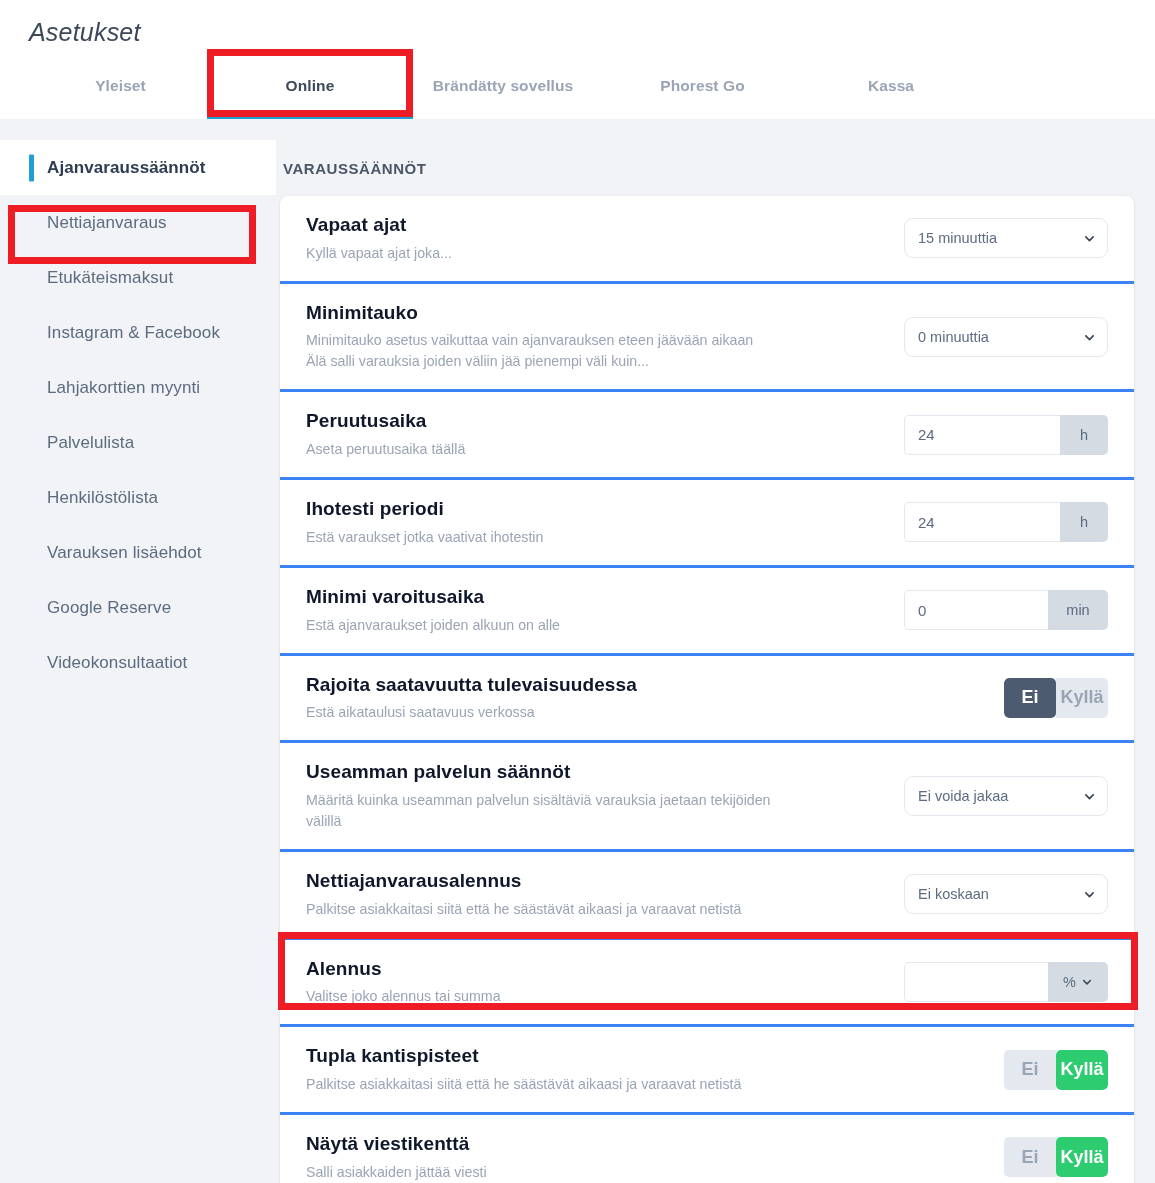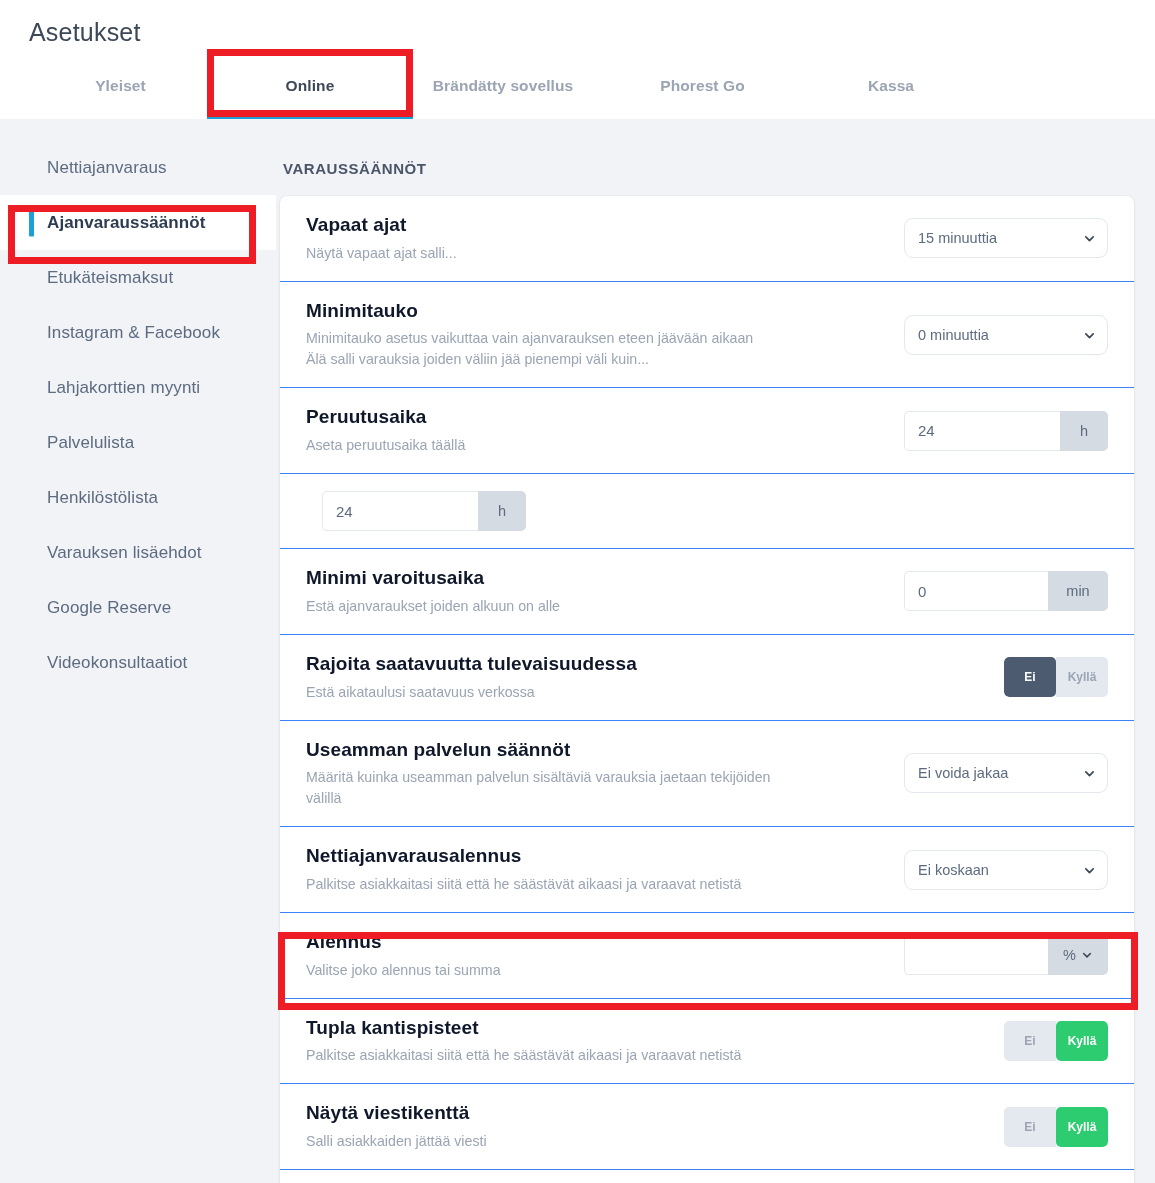--- a/index.html
+++ b/index.html
@@ -11,21 +11,21 @@
   }
   #root { position: relative; width: 1155px; height: 1183px; overflow: hidden; }
 
   
   .header {
     position: absolute; left: 0; top: 0; width: 1155px; height: 119px;
     background: #ffffff;
   }
   .page-title {
     position: absolute; left: 29px; top: 18px;
-    font-size: 25px; color: #3c4858; font-weight: 400; letter-spacing: .2px;
+    font-size: 25px; color: #3c4858; font-weight: 400; letter-spacing: .2px; font-style: italic;
   }
   .tabs {
     position: absolute; left: 0; top: 63px; height: 56px; width: 1146px;
   }
   .tab {
     position: absolute; top: 0; height: 56px;
     display: flex; align-items: flex-start; justify-content: center;
     padding-top: 14px;
     font-size: 15.5px; font-weight: bold; color: #9aa4b4; letter-spacing: .1px;
     cursor: pointer; white-space: nowrap;
@@ -55,21 +55,21 @@
     letter-spacing: .55px; margin-bottom: 19px; padding-left: 3px;
   }
   .card {
     background: #ffffff; border-radius: 7px;
     box-shadow: 0 1px 3px rgba(40,55,75,.10), 0 0 1px rgba(40,55,75,.12);
     overflow: hidden;
   }
   .row {
     display: flex; align-items: center; justify-content: space-between;
     padding: 17px 26px 17px 26px;
-    border-top: 1px solid #3b82f6;
+    border-top: 3px solid #3b82f6;
     min-height: 74px;
   }
   .row:first-child { border-top: none; }
   .row-text { max-width: 580px; }
   .row-title {
     font-size: 19px; color: #0f172a; font-weight: bold; letter-spacing: .1px;
     line-height: 1.3;
   }
   .row-sub {
     font-size: 14.2px; color: #9aa4b4; line-height: 1.48; margin-top: 5px;
@@ -104,21 +104,21 @@
     background: #d5dbe3; color: #5c6b80;
     border-radius: 0 5px 5px 0;
     display: flex; align-items: center; justify-content: center;
     font-size: 14.5px; padding: 0 11px; gap: 5px;
   }
   .inputgrp .unit.wide { min-width: 60px; }
 
   .toggle { display: flex; border-radius: 5px; overflow: hidden; width: 104px; height: 40px; }
   .toggle .opt {
     flex: 1 1 50%; display: flex; align-items: center; justify-content: center;
-    font-size: 12px; font-weight: bold; cursor: pointer;
+    font-size: 18px; font-weight: bold; cursor: pointer;
     background: #e4e9ef; color: #9aa4b4;
   }
   .toggle .opt.sel-no { background: #4d5b70; color: #ffffff; border-radius: 5px; }
   .toggle .opt.sel-yes { background: #2ecc71; color: #ffffff; border-radius: 5px; }
 
   
   .redbox { position: absolute; border: 7px solid #ee1c25; pointer-events: none; }
 </style>
 </head>
 <body>
@@ -141,28 +141,28 @@
         <div class="tab" style="left: 630px; width: 145px;">
           <span>Phorest Go</span>
         </div>
         <div class="tab" style="left: 838px; width: 106px;">
           <span>Kassa</span>
         </div>
       </div>
   </div>
 
   <div class="sidebar" id="sidebar">
-      <div class="side-item">
-        <span>Nettiajanvaraus</span>
-      </div>
       <div class="side-item active">
         <span class="accent"></span>
         <span>Ajanvaraussäännöt</span>
       </div>
       <div class="side-item">
+        <span>Nettiajanvaraus</span>
+      </div>
+      <div class="side-item">
         <span>Etukäteismaksut</span>
       </div>
       <div class="side-item">
         <span>Instagram &amp; Facebook</span>
       </div>
       <div class="side-item">
         <span>Lahjakorttien myynti</span>
       </div>
       <div class="side-item">
         <span>Palvelulista</span>
@@ -181,21 +181,21 @@
       </div>
     </div>
 
   <div class="main">
     <div class="section-label">VARAUSSÄÄNNÖT</div>
     <div class="card" id="rows">
         <div class="row">
           <div class="row-text">
             <div class="row-title">Vapaat ajat</div>
             <div class="row-sub">
-              <div>Näytä vapaat ajat salli...</div>
+              <div>Kyllä vapaat ajat joka...</div>
             </div>
           </div>
           <div class="row-ctl">
             <div class="select">
               <span>15 minuuttia</span>
               <span class="chev">
                 <svg width="13" height="13" viewBox="0 0 16 16" fill="none" xmlns="http://www.w3.org/2000/svg">
                   <path d="M3.5 6 L8 10.5 L12.5 6" stroke="#3c4858" stroke-width="2.1" stroke-linecap="round" stroke-linejoin="round"></path>
                 </svg>
               </span>
@@ -231,20 +231,26 @@
           <div class="row-ctl">
             <div class="inputgrp">
               <input type="text" value="24" style="">
               <div class="unit">
                 <span>h</span>
               </div>
             </div>
           </div>
         </div>
         <div class="row">
+          <div class="row-text">
+            <div class="row-title">Ihotesti periodi</div>
+            <div class="row-sub">
+              <div>Estä varaukset jotka vaativat ihotestin</div>
+            </div>
+          </div>
           <div class="row-ctl">
             <div class="inputgrp">
               <input type="text" value="24" style="">
               <div class="unit">
                 <span>h</span>
               </div>
             </div>
           </div>
         </div>
         <div class="row">

